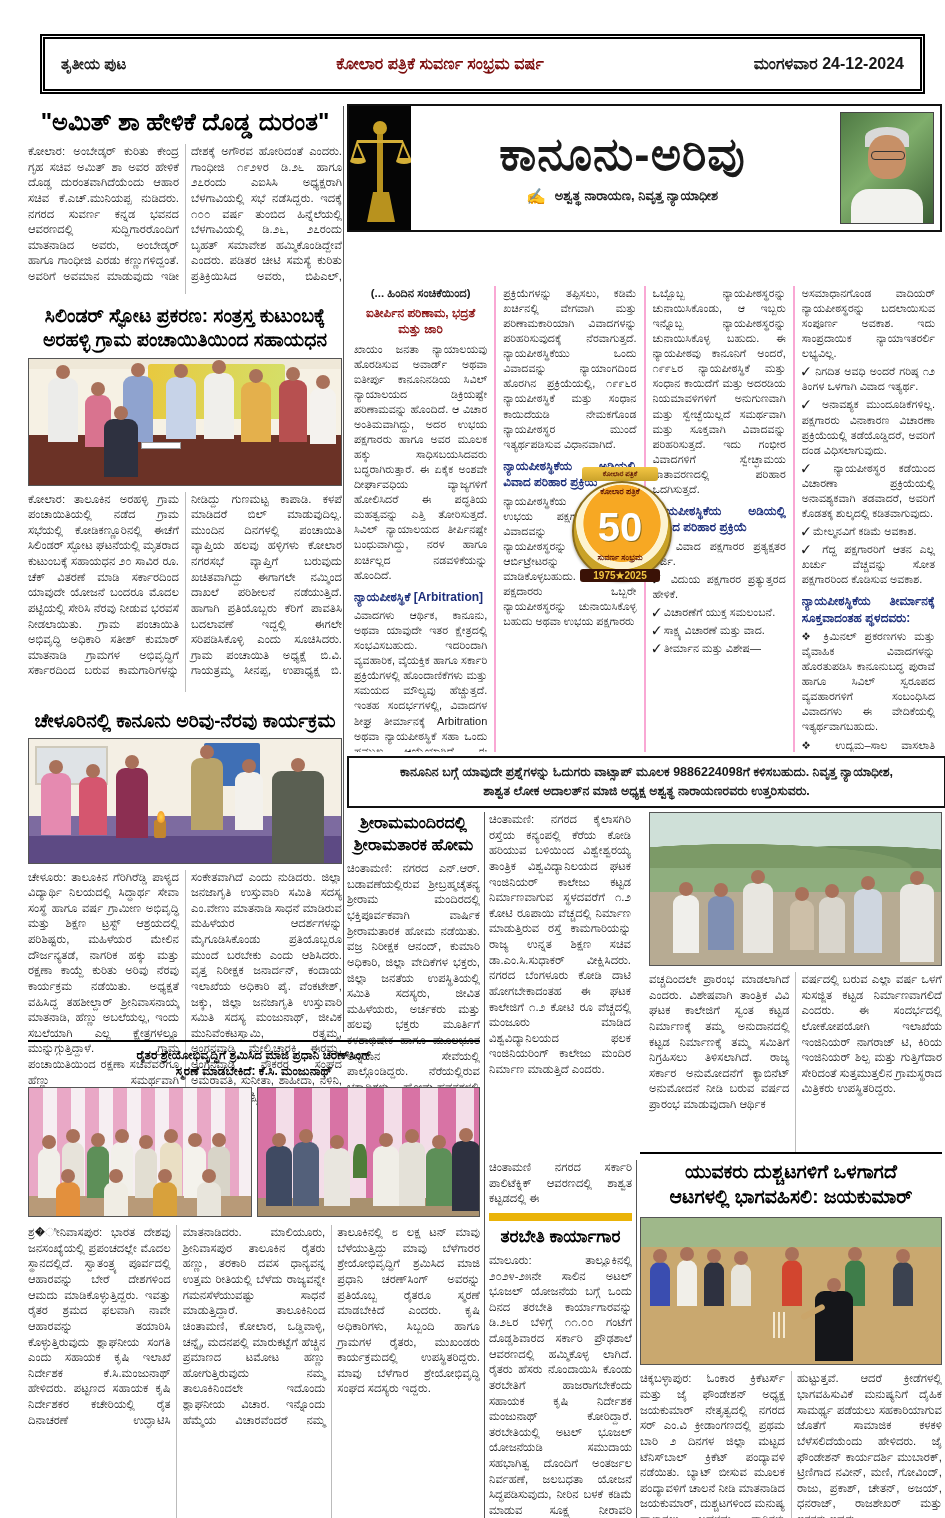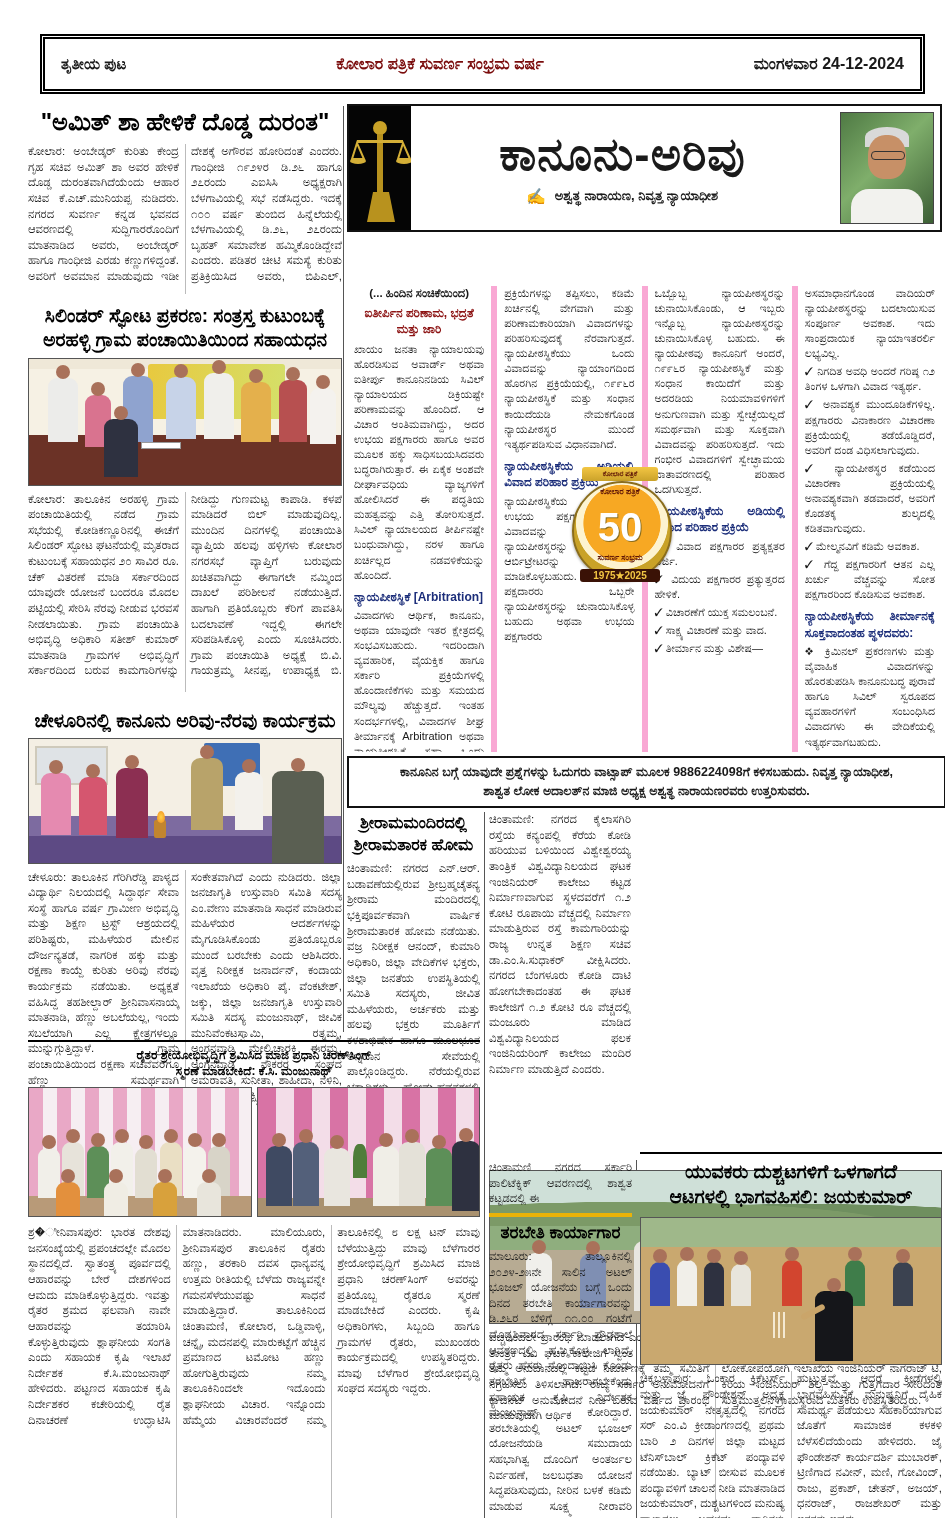--- a/index.html
+++ b/index.html
@@ -39,21 +39,21 @@
   
   .photo{position:relative;overflow:hidden;border:1px solid #555;}
   .person{position:absolute;border-radius:9px 9px 0 0;}
   .person:before{content:"";position:absolute;top:-13px;left:50%;transform:translateX(-50%);
     width:14px;height:14px;border-radius:50%;background:#a9715a;}
   
   .main-headline{left:347px;top:238px;width:595px;height:44px;border:2px solid #111;display:flex;align-items:center;justify-content:center;}
   .main-headline span{color:#d43021;font-size:28px;font-weight:800;}
   .main-body{left:347px;top:286px;width:595px;height:466px;display:flex;}
   .mcol{flex:1;padding:0 7px;font-size:11px;line-height:1.37;text-align:justify;overflow:hidden;}
-  .mcol + .mcol{border-left:6px solid #f9a8d4;}
+  .mcol + .mcol{border-left:2px solid #f9a8d4;}
   .cont-note{text-align:center;font-weight:bold;font-size:11.5px;margin-bottom:3px;}
   .sub-maroon{color:#8c1313;font-weight:800;text-align:center;font-size:12px;margin:2px 0 4px 0;}
   .sub-navy{color:#1c2e7a;font-weight:800;font-size:12px;margin:6px 0 3px 0;}
   .bullet{margin:3px 0;}
   .logo{left:568px;top:465px;width:104px;height:128px;z-index:5;}
   .logo .ring{position:absolute;left:4px;top:16px;width:96px;height:96px;border-radius:50%;
     background:radial-gradient(circle at 50% 42%,#f7a823 0 52%,#fdf3d0 53% 62%,#c9a227 63% 100%);
     border:2px solid #8a6d1d;box-shadow:0 1px 3px rgba(0,0,0,.4);}
   .logo .fifty{position:absolute;left:0;top:40px;width:104px;text-align:center;
     font-size:40px;font-weight:800;color:#fff;text-shadow:1px 1px 0 #8a6d1d;}
@@ -63,30 +63,30 @@
     font-size:10px;font-weight:bold;border-radius:3px;padding:1px 0;}
   .logo .ribbon{position:absolute;left:14px;top:2px;width:76px;height:14px;background:linear-gradient(#f3c643,#caa22a);
     border-radius:3px;text-align:center;font-size:7px;font-weight:bold;color:#5d1406;line-height:14px;}
   .notice{left:347px;top:756px;width:595px;height:48px;border:2px solid #111;display:flex;flex-direction:column;
     align-items:center;justify-content:center;font-weight:bold;font-size:12.5px;text-align:center;line-height:1.5;}
   
   .sriram{left:347px;top:812px;width:133px;}
   .sriram-head{font-size:16px;line-height:1.35;margin-bottom:6px;}
   .chinta{left:489px;top:812px;width:453px;}
   .chinta-head{font-size:16px;text-align:center;font-weight:800;margin-bottom:5px;}
-  .chinta-row{display:flex;gap:18px;flex-direction:column;}
+  .chinta-row{display:flex;gap:18px;}
   .chinta-c1{width:142px;flex:none;}
   .chinta-right{flex:1;}
   
   .charan{left:28px;top:1040px;width:452px;border-top:2px solid #000;padding-top:4px;}
   .charan-head{font-size:12px;line-height:1.3;margin:2px 0 8px 0;}
   .charan-photos{display:flex;gap:5px;}
   
   .trainee{left:489px;top:1160px;width:143px;}
-  .trainee-head{font-size:17px;margin:6px 0;border-top:4px solid #eab308;padding-top:6px;}
+  .trainee-head{font-size:17px;margin:6px 0;border-top:8px solid #eab308;padding-top:6px;}
   
   .youth{left:640px;top:1152px;width:302px;border-top:2px solid #000;padding-top:4px;}
   .youth-head{font-size:19px;line-height:1.3;margin:2px 0 8px 0;}
   
   .vrule{position:absolute;width:0;border-left:1px solid #555;}
 </style>
 </head>
 <body>
 
 <div class="page">

